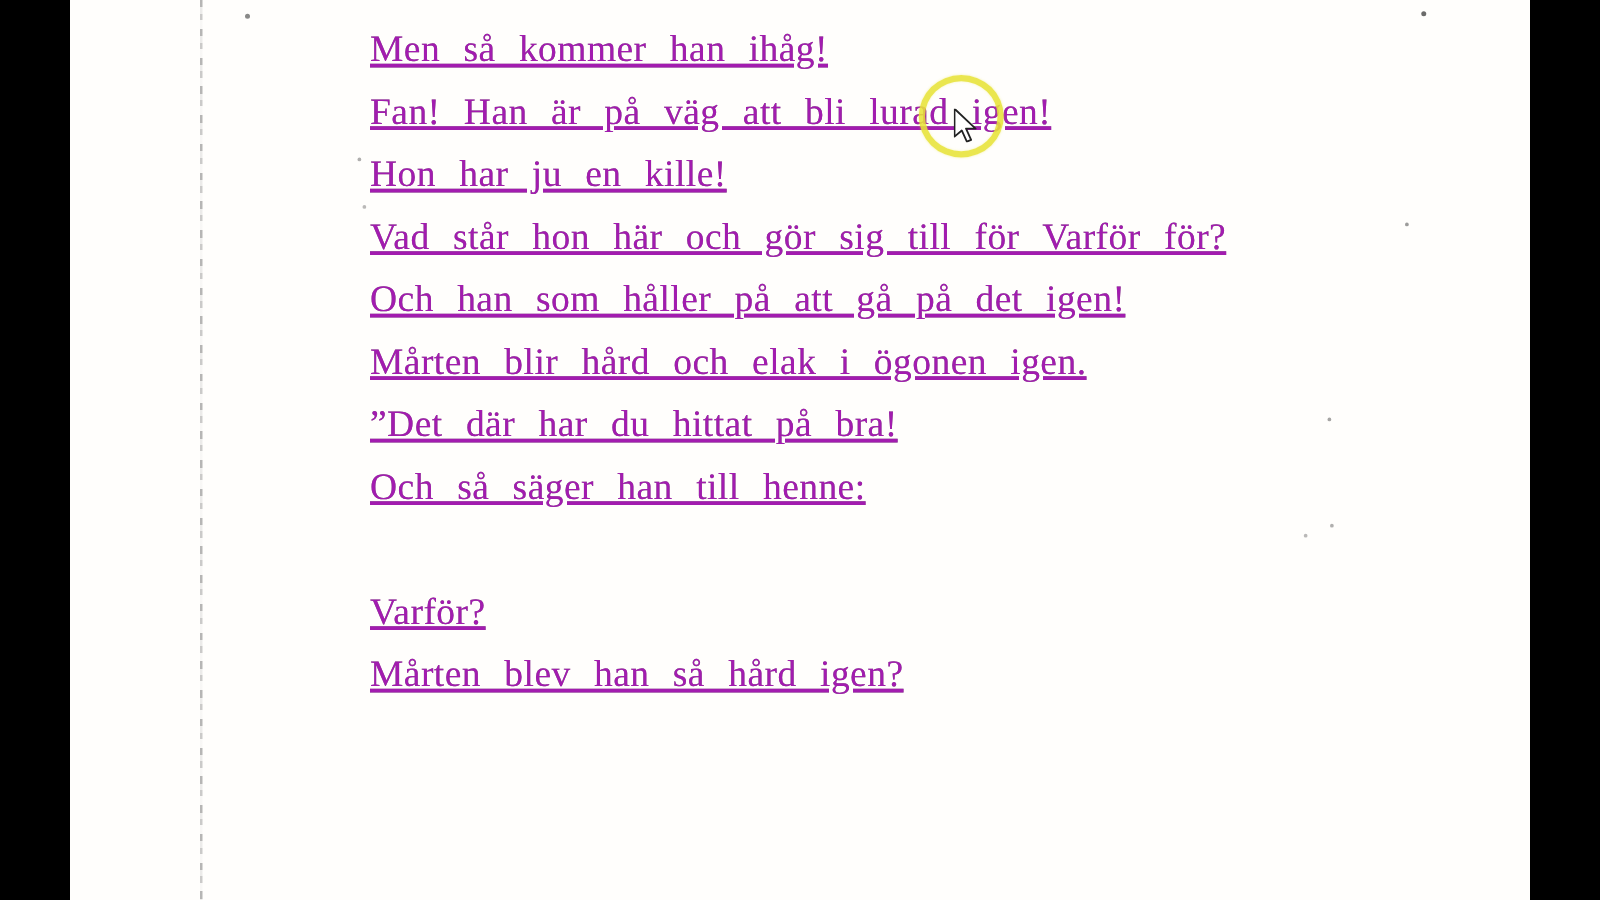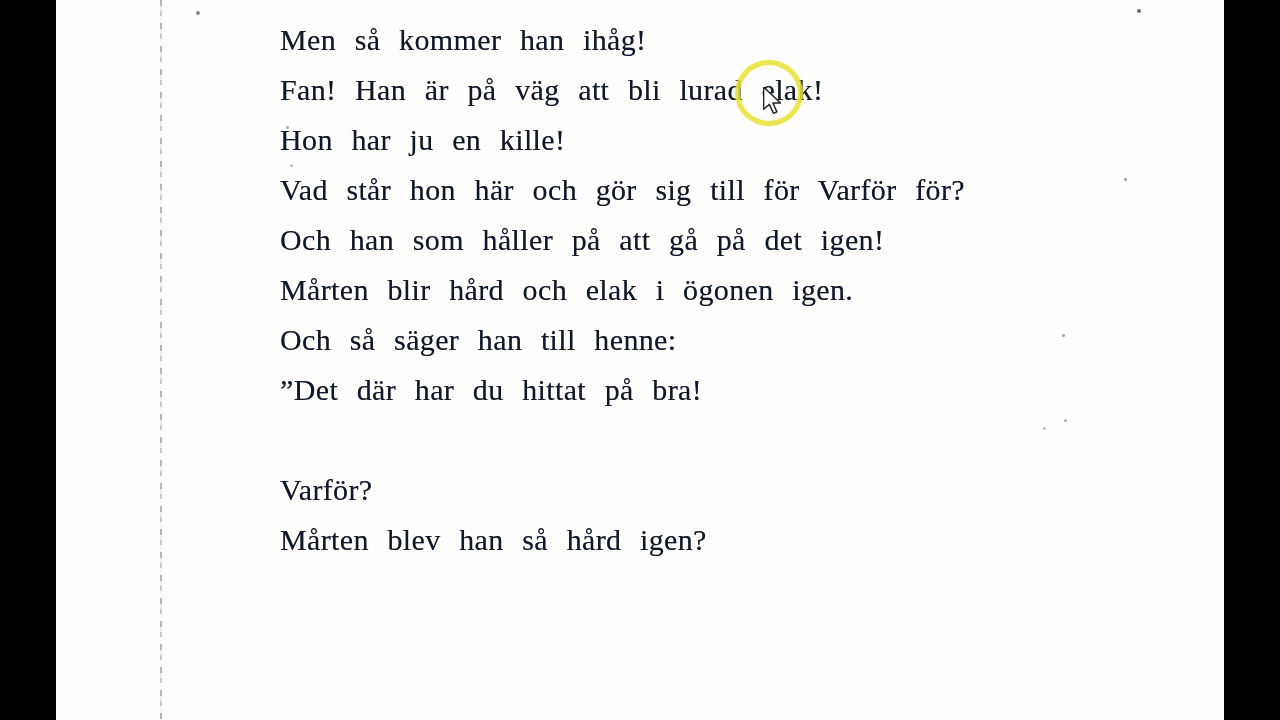--- a/index.html
+++ b/index.html
@@ -35,27 +35,28 @@
       to bottom,
       rgba(110,110,110,0.50) 0px, rgba(110,110,110,0.50) 6px,
       rgba(170,170,170,0.22) 6px, rgba(170,170,170,0.22) 11px,
       rgba(130,130,130,0.42) 11px, rgba(130,130,130,0.42) 16px,
       rgba(200,200,200,0.12) 16px, rgba(200,200,200,0.12) 23px
     );
   }
 
   .text-block {
     position: absolute;
-    left: 280px;
+    left: 296px;
     top: 15px;
-    color: #0f172a;
+    color: #a21caf;
     font-size: 30px;
     letter-spacing: 0.012em;
     word-spacing: 0.36em;
     text-shadow: 0 0 0.5px rgba(30,30,30,0.55);
+    text-decoration: underline;
   }
   .line {
     height: 50px;
     line-height: 50px;
     white-space: nowrap;
   }
   .stanza-gap { height: 50px; }
 
   .highlight-circle {
     position: absolute;
@@ -99,27 +100,27 @@
       <div class="speck" style="left: 286px; top: 126px; width: 3px; height: 3px; opacity: 0.4;"></div>
       <div class="speck" style="left: 290px; top: 164px; width: 3px; height: 3px; opacity: 0.35;"></div>
       <div class="speck" style="left: 1062px; top: 334px; width: 3px; height: 3px; opacity: 0.45;"></div>
       <div class="speck" style="left: 1064px; top: 419px; width: 3px; height: 3px; opacity: 0.4;"></div>
       <div class="speck" style="left: 1043px; top: 427px; width: 3px; height: 3px; opacity: 0.35;"></div>
     </div>
 
   <div class="text-block">
     <div>
       <div class="line">Men så kommer han ihåg!</div>
-      <div class="line">Fan! Han är på väg att bli lurad elak!</div>
+      <div class="line">Fan! Han är på väg att bli lurad igen!</div>
       <div class="line">Hon har ju en kille!</div>
       <div class="line">Vad står hon här och gör sig till för Varför för?</div>
       <div class="line">Och han som håller på att gå på det igen!</div>
       <div class="line">Mårten blir hård och elak i ögonen igen.</div>
+      <div class="line">”Det där har du hittat på bra!</div>
       <div class="line">Och så säger han till henne:</div>
-      <div class="line">”Det där har du hittat på bra!</div>
     </div>
     <div class="stanza-gap"></div>
     <div>
       <div class="line">Varför?</div>
       <div class="line">Mårten blev han så hård igen?</div>
     </div>
   </div>
 
   <div class="highlight-circle"></div>
 

